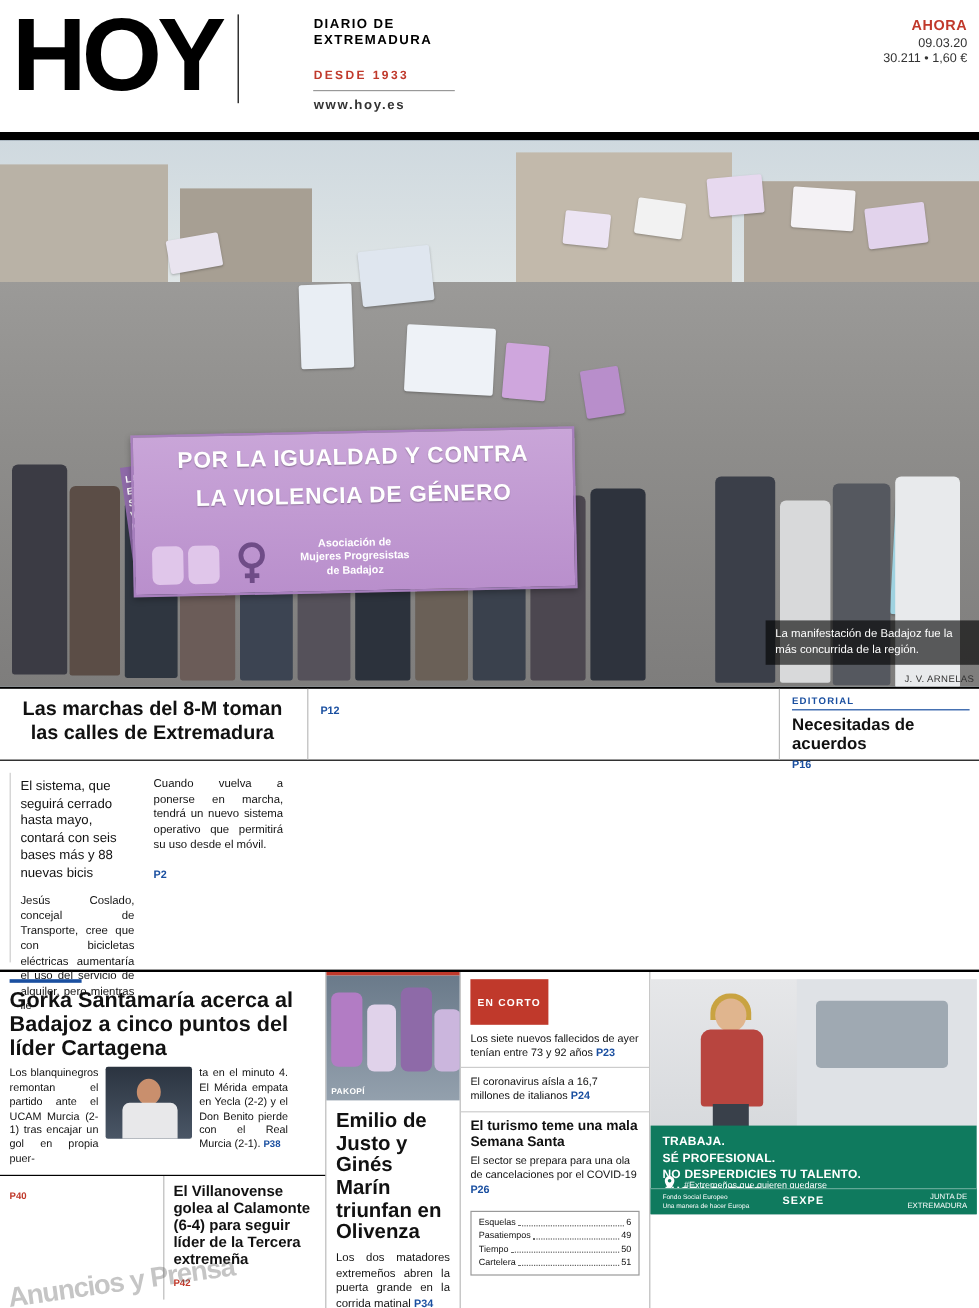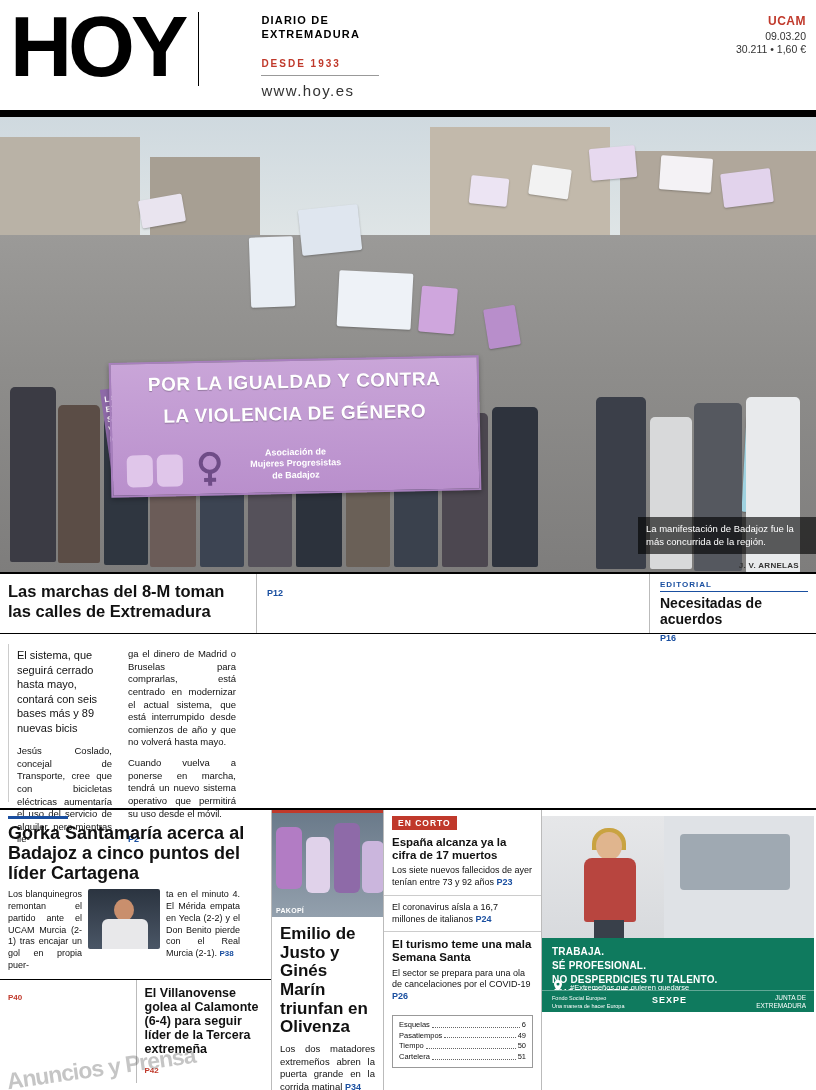--- a/index.html
+++ b/index.html
@@ -15,21 +15,21 @@
 
   
   .masthead { display:flex; align-items:flex-start; padding: 8px 10px 0 10px; height:108px;justify-content:flex-end; }
   .logo { font-family:"Liberation Sans", sans-serif; font-weight:bold; font-size:86px; line-height:0.85;
           letter-spacing:-4px; color:#000; padding-top:2px; }
   .logo-divider { width:1px; background:#000; height:74px; margin:4px 14px 0 14px; }
   .masthead-mid { padding-top:6px;margin-left:48px; }
   .mh-sub { font-size:11px; font-weight:bold; letter-spacing:1.2px; line-height:1.25; color:#000; }
   .mh-desde { font-size:10px; font-weight:bold; letter-spacing:2px; color:#c0392b; margin-top:16px; }
   .mh-rule { height:1px; background:#999; margin:6px 0 6px 0; width:118px;}
-  .mh-web { font-size:15px; font-weight:normal; letter-spacing:1.4px; color:#333; }
+  .mh-web { font-size:11px; font-weight:bold; letter-spacing:1.4px; color:#333; }
   .masthead-right { margin-left:auto; text-align:right; padding-top:6px; }
   .mh-day { font-size:12px; font-weight:bold; color:#c0392b; letter-spacing:0.5px; }
   .mh-date { font-size:10.5px; color:#333; margin-top:2px; }
   .mh-issue { font-size:10.5px; color:#333; margin-top:1px; }
 
   .top-rule { height:7px; background:#000; margin:2px 0 0 0; }
 
   
   .hero { position:relative; width:816px; height:455px; overflow:hidden;
           background: linear-gradient(#9fb4c6, #b9c6cf); }
@@ -50,25 +50,25 @@
      line-height:1.15; padding:10px 8px 0 8px; text-shadow:0 1px 1px rgba(0,0,0,.25);}
   .banner-main .bsub { color:#fff; font-size:9px; text-align:center; margin-top:22px; line-height:1.3; font-weight:bold;}
   .hand { position:absolute; left:14px; bottom:8px; width:26px; height:32px; background:#e0c6ea; border-radius:6px; }
   .hand2 { position:absolute; left:44px; bottom:8px; width:26px; height:32px; background:#e0c6ea; border-radius:6px; }
   .venus { position:absolute; left:82px; bottom:6px; width:30px; height:36px; }
   .purple-sign { position:absolute; left:106px; top:268px; width:64px; height:92px; background:#8e6aa8;
      transform:rotate(-8deg); }
   .purple-sign span { color:#fff; font-size:8px; font-weight:bold; display:block; padding:6px 3px; line-height:1.25; }
   .photo-caption { position:absolute; right:0; bottom:18px; width:178px; background:rgba(0,0,0,0.62);
      color:#fff; font-size:9.5px; line-height:1.3; padding:6px 8px; }
-  .photo-credit { position:absolute; right:17px; bottom:2px; font-size:8px; color:#333; font-weight:bold; letter-spacing:.3px;}
+  .photo-credit { position:absolute; right:4px; bottom:2px; font-size:8px; color:#333; font-weight:normal; letter-spacing:.3px;}
 
   
   .capbar { display:flex; border-top:2px solid #000; border-bottom:1px solid #000; height:62px; }
-  .capbar .c1 { width:256px; padding:8px 10px 0 8px; }
+  .capbar .c1 { width:256px; padding:8px 10px 0 8px;text-align:center; }
   .capbar .c1 h2 { margin:0; font-size:16.5px; line-height:1.2; font-weight:bold; }
   .capbar .c2 { flex:1; padding:8px 10px 0 10px; border-left:1px solid #bbb; border-right:1px solid #bbb; }
   .capbar .c2 p { margin:0; font-size:10.5px; line-height:1.35; text-align:justify; }
   .capbar .c3 { width:166px; padding:6px 8px 0 10px; }
   .ed-label { font-size:8px; font-weight:bold; color:#1a4fa0; letter-spacing:1px; }
   .ed-rule { border-top:1px solid #1a4fa0; margin:2px 0 3px 0; }
   .capbar .c3 h3 { margin:0; font-size:14px; line-height:1.15; font-weight:bold; }
   .pgblue { color:#1a4fa0; font-size:9px; font-weight:bold; }
 
   
@@ -103,21 +103,21 @@
   .subbox h4 { margin:0 0 3px 0; font-size:12.5px; line-height:1.12; font-weight:bold; }
   .subbox .pg { color:#c0392b; font-size:8px; font-weight:bold;}
 
   .b-photo { width:100%; height:104px; background:linear-gradient(#6a7a8a,#93a0ad); position:relative; overflow:hidden;}
   .b-photo .pill { position:absolute; background:#d0c3db; }
   .b-credit { position:absolute; left:4px; bottom:3px; font-size:7px; color:#fff; font-weight:bold; letter-spacing:.3px;}
   .headB { margin:8px 8px 6px 8px; font-size:17px; line-height:1.1; font-weight:bold; }
   .bodyB { margin:0 8px; font-size:9.5px; line-height:1.33; text-align:justify; }
 
   .encorto { background:#c0392b; color:#fff; font-size:8.5px; font-weight:bold; letter-spacing:1px;
-             display:inline-block; padding:2px 6px; margin:6px 0 6px 8px; }
+             display:inline-block; padding:14px 6px; margin:6px 0 6px 8px; }
   .ce-item { padding:0 8px 6px 8px; border-bottom:1px solid #ccc; margin-bottom:6px; }
   .ce-item h5 { margin:0 0 3px 0; font-size:11.5px; line-height:1.15; font-weight:bold; }
   .ce-item p { margin:0; font-size:9px; line-height:1.3; }
   .ce-item .pg { color:#1a4fa0; font-weight:bold; }
 
   .ad { width:272px; height:196px; background:linear-gradient(#e6e7e9,#cfd2d6); position:relative; overflow:hidden; margin-top:6px;}
   .ad .van { position:absolute; right:0; top:0; width:150px; height:130px; background:#dfe2e6; }
   .ad .van .win { position:absolute; left:16px; top:18px; width:110px; height:56px; background:#9fa9b2; border-radius:4px;}
   .ad .woman { position:absolute; left:34px; top:16px; width:70px; height:118px; }
   .ad .w-head { position:absolute; left:20px; top:0; width:26px; height:28px; background:#e0b58e; border-radius:50%; }
@@ -148,21 +148,21 @@
     <div class="logo">HOY</div>
     <div class="logo-divider"></div>
     <div class="masthead-mid">
       <div class="mh-sub">DIARIO DE</div>
       <div class="mh-sub">EXTREMADURA</div>
       <div class="mh-desde">DESDE 1933</div>
       <div class="mh-rule"></div>
       <div class="mh-web">www.hoy.es</div>
     </div>
     <div class="masthead-right">
-      <div class="mh-day">UCAM</div>
+      <div class="mh-day">AHORA</div>
       <div class="mh-date">09.03.20</div>
       <div class="mh-issue">30.211 • 1,60 €</div>
     </div>
   </div>
   <div class="top-rule"></div>
 
   <div class="hero">
     <div class="sky"></div>
     <div class="bld" style="left:0;top:20px;width:140px;height:112px;"></div>
     <div class="bld2" style="left:150px;top:40px;width:110px;height:92px;"></div>
@@ -237,25 +237,24 @@
     <div class="c3">
       <div class="ed-label">EDITORIAL</div>
       <div class="ed-rule"></div>
       <h3>Necesitadas de acuerdos</h3>
       <span class="pgblue">P16</span>
     </div>
   </div>
 
   <div class="lead">
     <div class="lead-c2">
-      <p class="st">El sistema, que seguirá cerrado hasta mayo, contará con seis bases más y 89 nuevas bicis</p>
+      <p class="st">El sistema, que seguirá cerrado hasta mayo, contará con seis bases más y 88 nuevas bicis</p>
       <p class="body">Jesús Coslado, concejal de Transporte, cree que con bicicletas eléctricas aumentaría el uso del servicio de alquiler, pero mientras lle-</p>
     </div>
     <div class="lead-c3">
-      <p>ga el dinero de Madrid o Bruselas para comprarlas, está centrado en modernizar el actual sistema, que está interrumpido desde comienzos de año y que no volverá hasta mayo.</p>
       <p>Cuando vuelva a ponerse en marcha, tendrá un nuevo sistema operativo que permitirá su uso desde el móvil.</p>
       <span class="pgblue">P2</span>
     </div>
   </div>
 
   <div class="lower">
 
     <div class="col colA">
       <div class="kicker-rule"></div>
       <h3 class="headA">Gorka Santamaría acerca al Badajoz a cinco puntos del líder Cartagena</h3>
@@ -295,21 +294,20 @@
       <div class="bodyB">
         <span>Los dos matadores extremeños abren la puerta grande en la corrida matinal</span>
         <span class="pgblue">P34</span>
       </div>
     </div>
 
     <div class="col colC">
       <div class="encorto">EN CORTO</div>
 
       <div class="ce-item">
-        <h5>España alcanza ya la cifra de 17 muertos</h5>
         <p>
           <span>Los siete nuevos fallecidos de ayer tenían entre 73 y 92 años</span>
           <span class="pg">P23</span>
         </p>
       </div>
       <div class="ce-item">
         <p>
           <span>El coronavirus aísla a 16,7 millones de italianos</span>
           <span class="pg">P24</span>
         </p>

